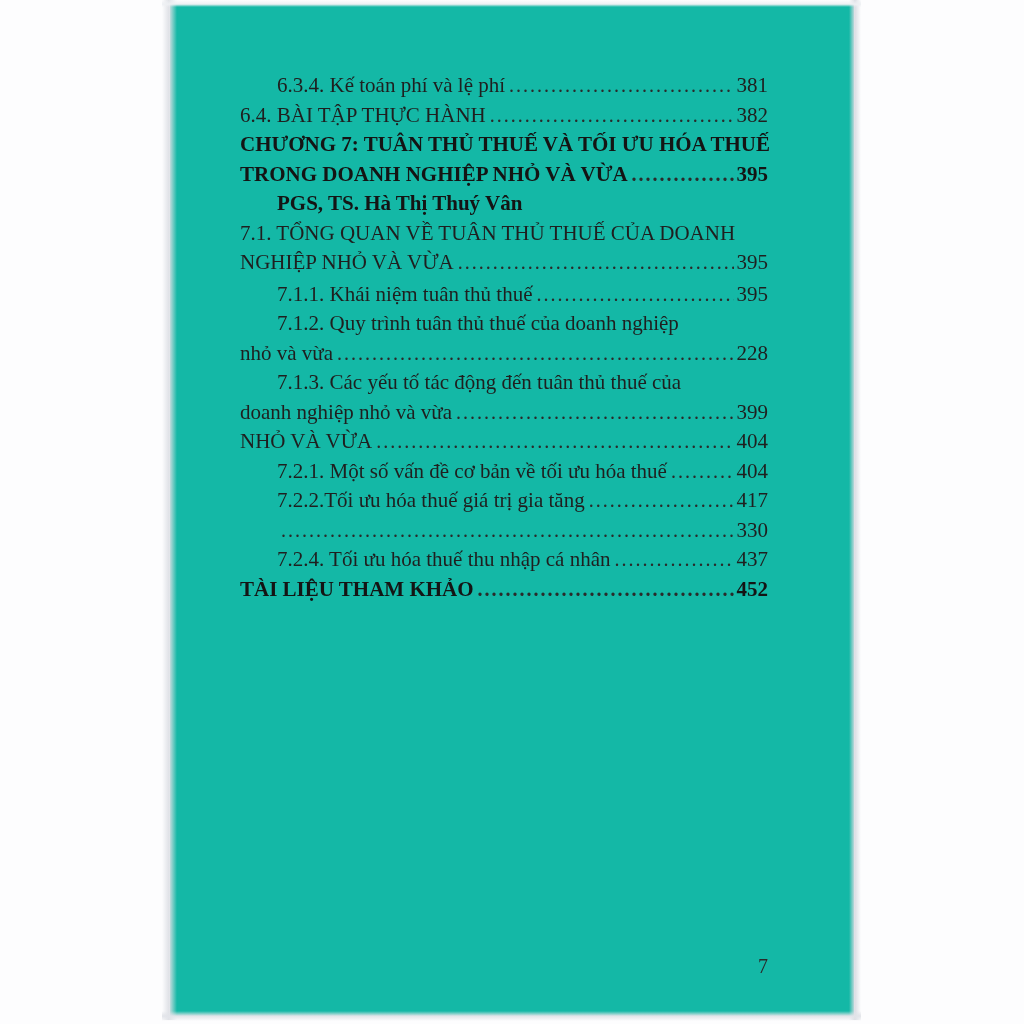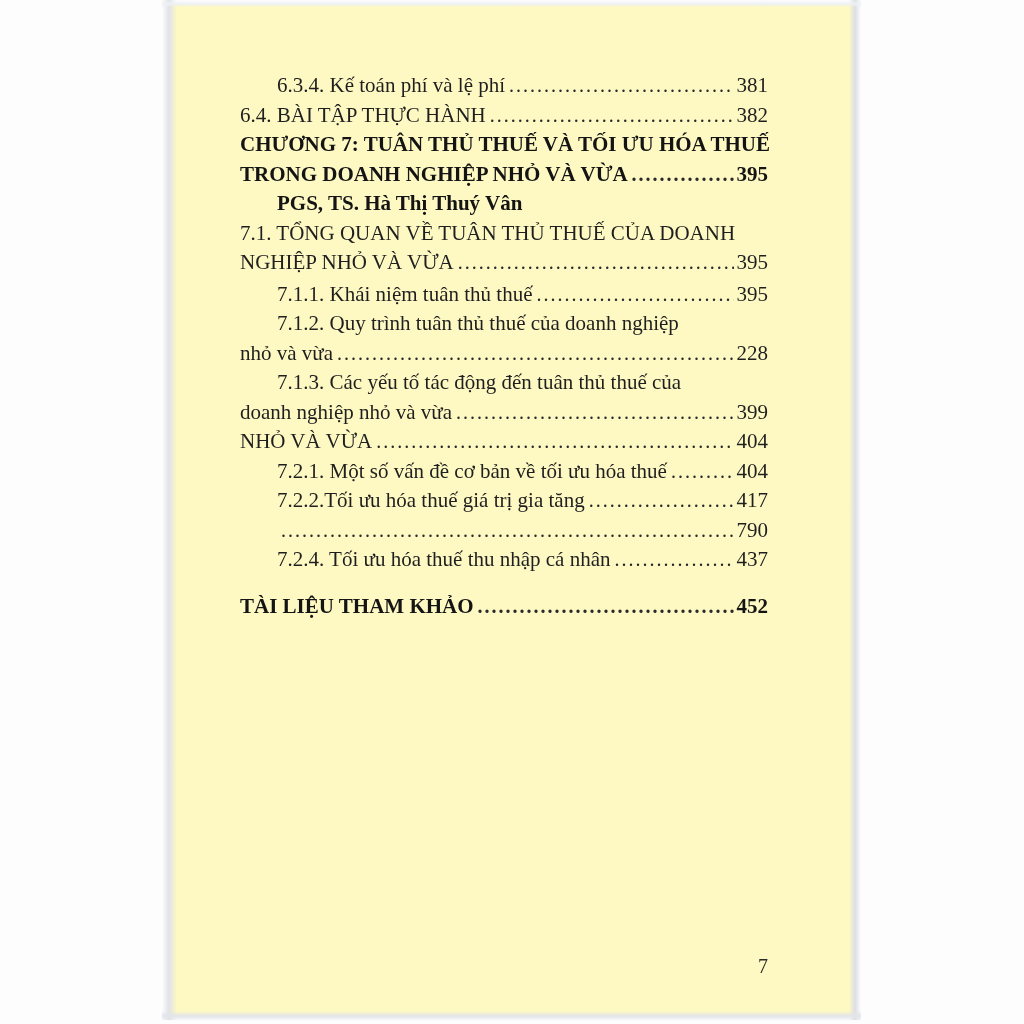--- a/index.html
+++ b/index.html
@@ -11,21 +11,21 @@
   }
   .canvas {
     position: relative;
     width: 1024px; height: 1024px;
     background: #fdfdfe;
   }
   .page {
     position: absolute;
     left: 170px; top: 4px;
     width: 684px; height: 1012px;
-    background: #fef9c3;
+    background: #14b8a6;
   }
   
   .edge { position: absolute; pointer-events: none; }
   .edge-left {
     left: 162px; top: 0; width: 15px; height: 1020px;
     background: linear-gradient(to right, rgba(255,255,255,0), #e0e2e7 45%, rgba(255,255,255,0));
   }
   .edge-right {
     left: 849px; top: 0; width: 12px; height: 1020px;
     background: linear-gradient(to right, rgba(255,255,255,0), #dcdee4 50%, rgba(255,255,255,0));
@@ -142,28 +142,28 @@
           <span class="dots"></span>
           <span class="toc-page">404</span>
         </div>
         <div class="toc-row lvl1">
           <span class="toc-text">7.2.2.Tối ưu hóa thuế giá trị gia tăng</span>
           <span class="dots"></span>
           <span class="toc-page">417</span>
         </div>
         <div class="toc-row lvl1">
           <span class="dots"></span>
-          <span class="toc-page">790</span>
+          <span class="toc-page">330</span>
         </div>
         <div class="toc-row lvl1">
           <span class="toc-text">7.2.4. Tối ưu hóa thuế thu nhập cá nhân</span>
           <span class="dots"></span>
           <span class="toc-page">437</span>
         </div>
-        <div class="toc-row lvl0 bold" style="margin-top: 17px;">
+        <div class="toc-row lvl0 bold" style="">
           <span class="toc-text">TÀI LIỆU THAM KHẢO</span>
           <span class="dots"></span>
           <span class="toc-page">452</span>
         </div>
       </div>
     <div class="footer-num">7</div>
   </div>
   <div class="edge edge-left"></div>
   <div class="edge edge-right"></div>
   <div class="edge edge-top"></div>

